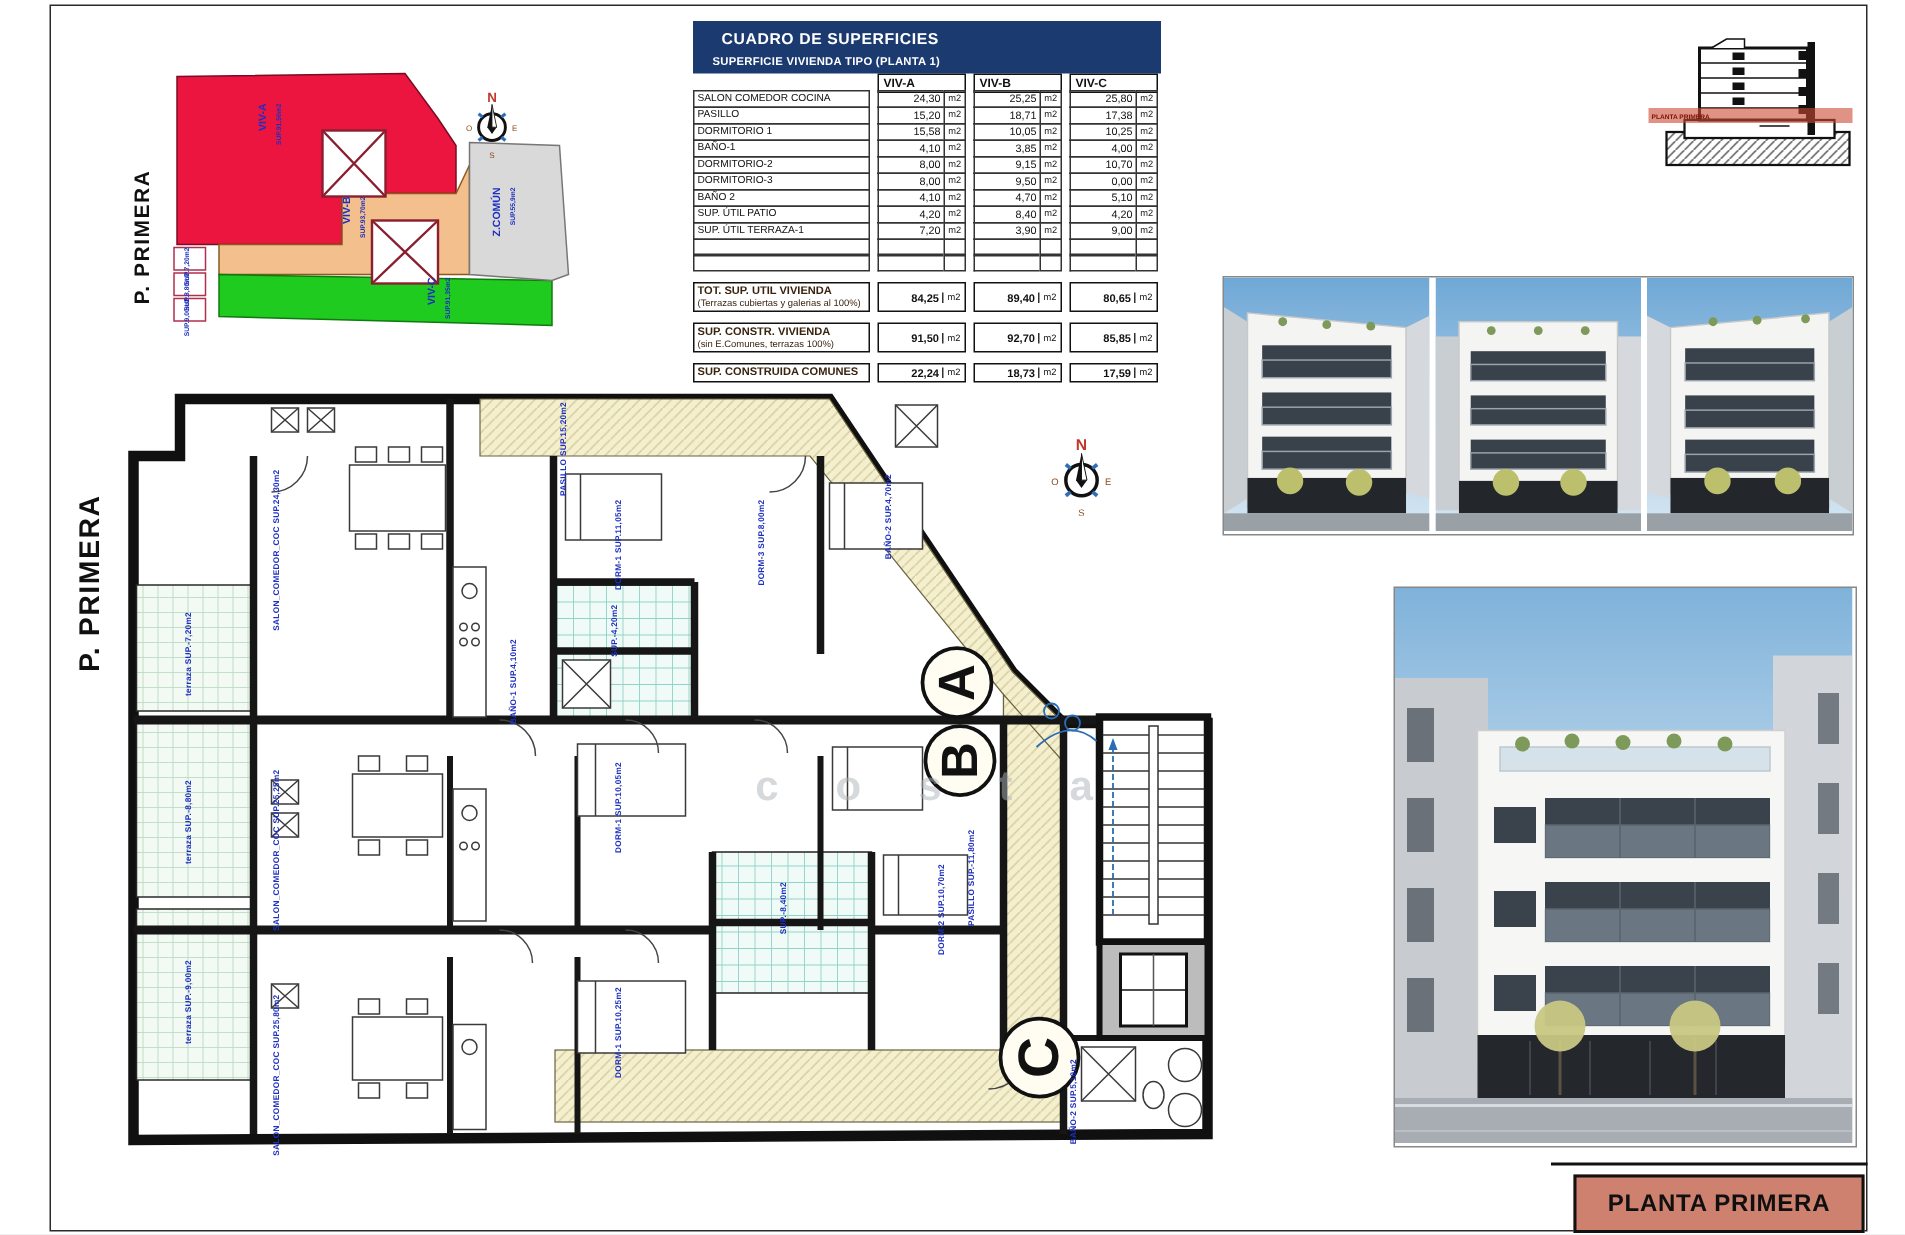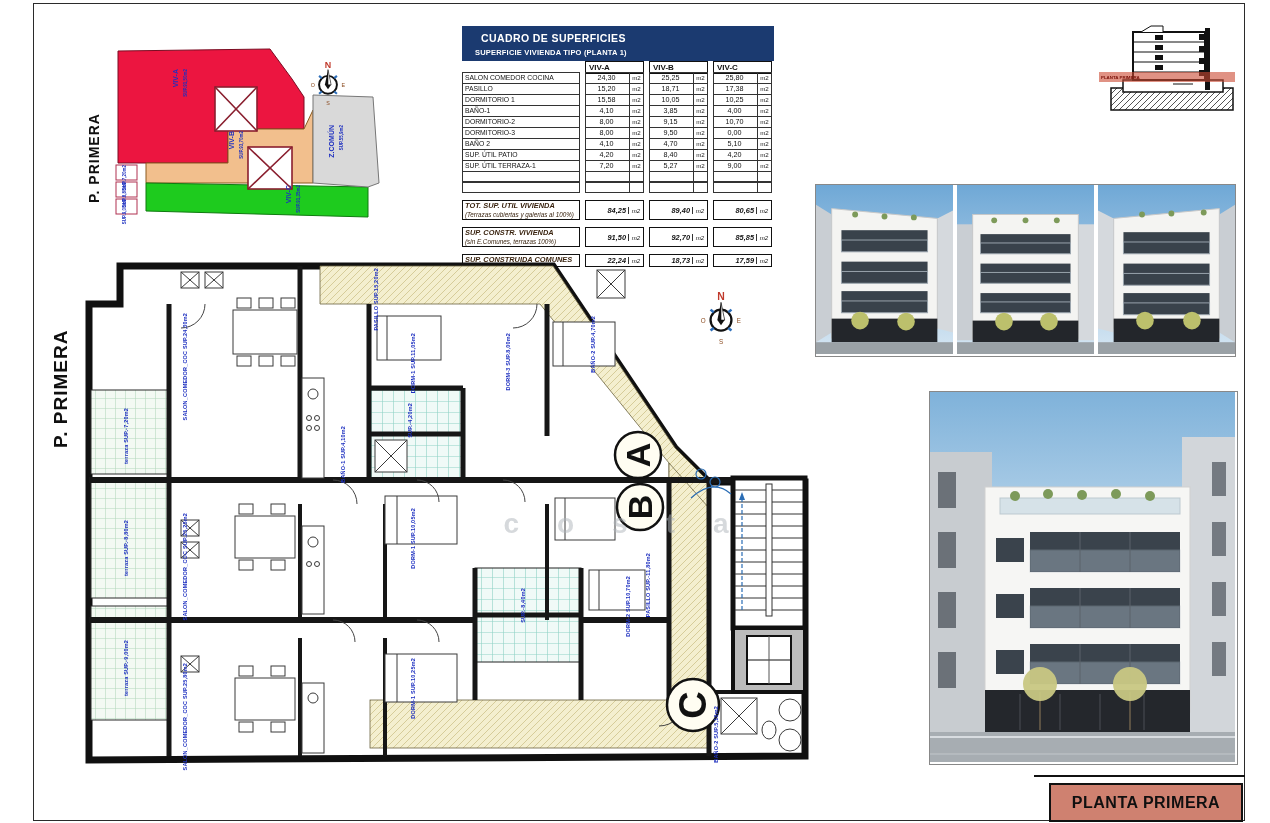--- a/index.html
+++ b/index.html
@@ -10,32 +10,32 @@
   
   .vtext{writing-mode:vertical-rl;transform:rotate(180deg);white-space:nowrap;}
   .plab{position:absolute;writing-mode:vertical-rl;transform:rotate(180deg);
         font-size:5.5px;font-weight:bold;color:#1d2fc0;white-space:nowrap;letter-spacing:.2px;}
   .slab{position:absolute;writing-mode:vertical-rl;transform:rotate(180deg);
         font-size:7px;font-weight:bold;color:#1d2fc0;white-space:nowrap;}
   .sslab{position:absolute;writing-mode:vertical-rl;transform:rotate(180deg);
         font-size:4.5px;font-weight:bold;color:#1d2fc0;white-space:nowrap;}
   .bigvert{font-weight:bold;color:#101010;letter-spacing:1px;}
   
-  #surf{left:462px;top:26px;width:312px;}
+  #surf{left:462px;top:14px;width:312px;}
   #surf .navy{background:#1b3a70;color:#fff;padding:4px 6px 4px 13px;}
   #surf .navy .t1{font-size:10.5px;font-weight:bold;letter-spacing:.4px;padding:2px 0 4px 6px;}
   #surf .navy .t2{font-size:7.5px;font-weight:bold;letter-spacing:.2px;}
   .tgrid{display:grid;grid-template-columns:118px 5px 44px 15px 5px 44px 15px 5px 44px 15px;align-items:stretch;}
   .trow{height:11px;}
   .hcell{border:1px solid #111;font-size:8px;font-weight:bold;padding:0 0 0 3px;grid-column:span 2;line-height:11px;}
   .lcell{border:1px solid #333;font-size:6.8px;line-height:10px;padding-left:2px;overflow:hidden;white-space:nowrap;}
-  .ncell{border:1px solid #333;border-right:none;font-size:7.2px;text-align:center;padding-right:2px;line-height:10px;}
+  .ncell{border:1px solid #333;border-right:none;font-size:7.2px;text-align:right;padding-right:2px;line-height:10px;}
   .ucell{border:1px solid #333;font-size:6.2px;text-align:center;line-height:10px;color:#222;}
   .sp{border:none;}
-  .tot{display:grid;grid-template-columns:118px 5px 59px 5px 59px 5px 59px;margin-top:7px;font-style:italic;}
+  .tot{display:grid;grid-template-columns:118px 5px 59px 5px 59px 5px 59px;margin-top:7px;}
   .tot .tl{border:1.6px solid #111;padding:1px 2px;}
   .tot .tl .a{font-size:7.4px;font-weight:bold;color:#3a2410;line-height:8.5px;}
   .tot .tl .b{font-size:6.3px;color:#3a2410;line-height:7.5px;}
   .tot .vg{border:1.6px solid #111;display:grid;grid-template-columns:42px 15px;align-items:center;}
   .tot .vg .n{font-size:7.4px;font-weight:bold;text-align:right;padding-right:2px;}
   .tot .vg .u{font-size:6.2px;text-align:center;border-left:1px solid #333;}
   
   #titleblock{left:1034px;top:775px;width:211px;height:46px;border-top:2px solid #111;}
   #titleblock .box{position:absolute;right:2px;top:6px;width:190px;height:35px;background:#cf8170;
       border:2.5px solid #111;display:flex;align-items:center;justify-content:center;
@@ -219,21 +219,21 @@
           <div class="ncell">4,20</div>
           <div class="ucell">m2</div>
         </div>
 
         <div class="tgrid trow">
           <div class="lcell">SUP. ÚTIL TERRAZA-1</div>
           <div class="sp"></div>
           <div class="ncell">7,20</div>
           <div class="ucell">m2</div>
           <div class="sp"></div>
-          <div class="ncell">5,27</div>
+          <div class="ncell">3,90</div>
           <div class="ucell">m2</div>
           <div class="sp"></div>
           <div class="ncell">9,00</div>
           <div class="ucell">m2</div>
         </div>
       </div>
     <div class="tgrid trow">
       <div class="lcell"></div>
         <div class="sp"></div>
         <div class="ncell"></div>

